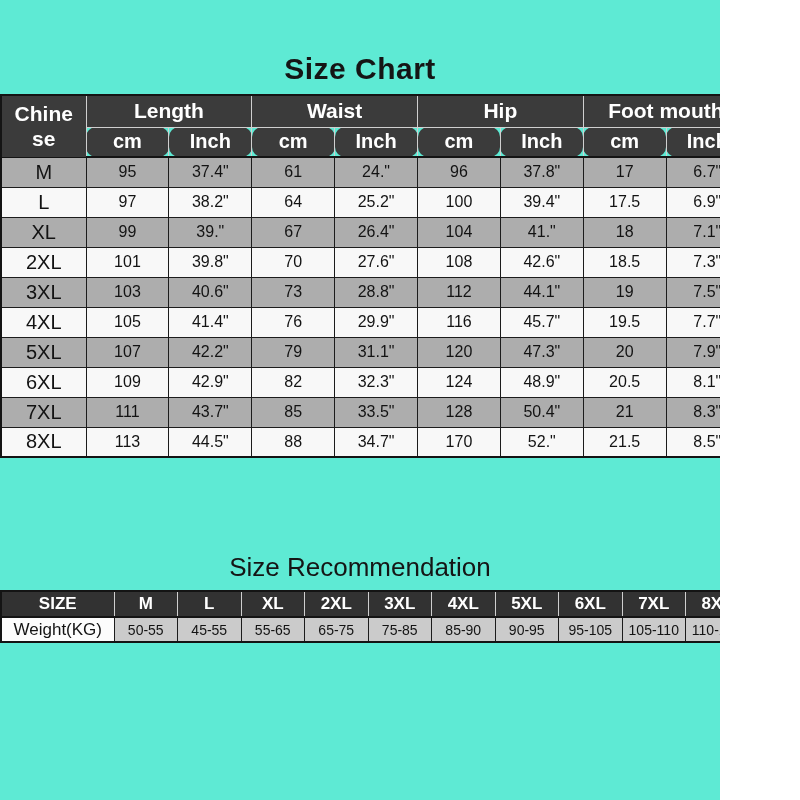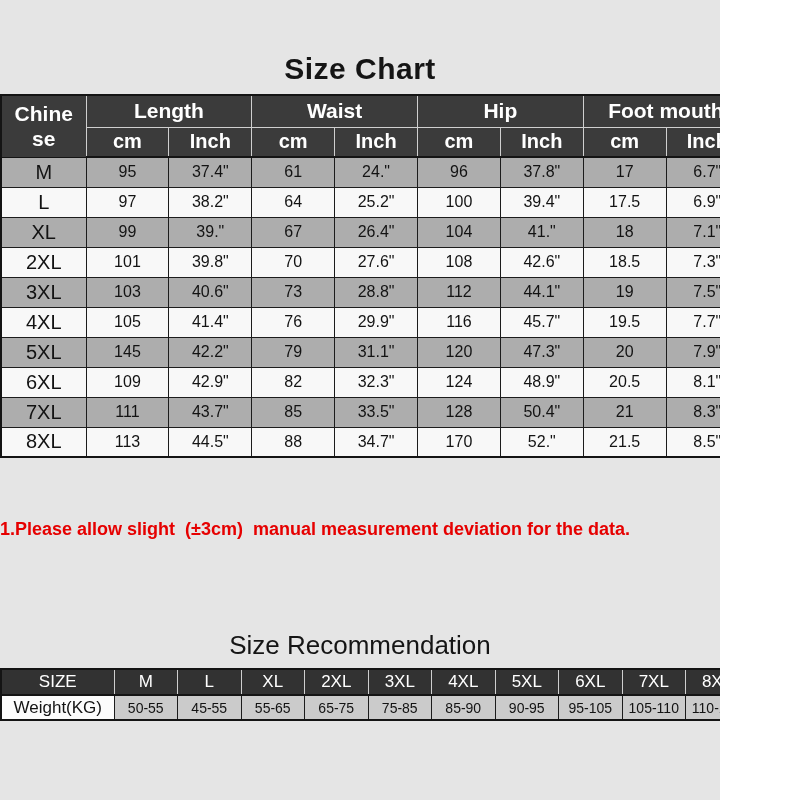--- a/index.html
+++ b/index.html
@@ -2,38 +2,38 @@
 <html><head>
 <meta charset="utf-8">
 <style>
   * { box-sizing: border-box; }
   html, body { margin: 0; padding: 0; background: #ffffff; }
   .canvas {
     position: relative;
     width: 720px; height: 800px;
     font-family: "Liberation Sans", "DejaVu Sans", sans-serif;
     padding-top: 52px;
-    background: #e5e5e5;
+    background: #5eead4;
     overflow: hidden;
   }
   .main-title {
     text-align: center; font-weight: bold; font-size: 30px;
     color: #151515; margin: 0 0 8px 0; letter-spacing: 0.5px;
   }
   table { border-collapse: collapse; table-layout: fixed; margin: 0 auto; }
 
   
   .t1 { width: 750px; border: 2px solid #141414; }
   .t1 col.c-size { width: 85px; }
   .t1 th {
     background: #3b3b3b; color: #ffffff; font-weight: bold;
     border: 1px solid #cfcfcf; padding: 0; text-align: center;
   }
   .t1 .group-row th { height: 32px; font-size: 21px; }
-  .t1 .unit-row th { height: 30px; font-size: 20px; border-bottom: 2px solid #141414; }
+  .t1 .unit-row th { height: 30px; font-size: 20px; border-bottom: 2px solid #141414; border-radius: 10px; }
   .t1 .th-size { font-size: 21px; line-height: 25px; border-bottom-color: #141414; }
   .t1 td {
     border: 1px solid #1c1c1c; text-align: center; padding: 0;
     height: 30px; font-size: 16px; color: #131313;
   }
   .t1 td.size-col { font-size: 20px; }
   tr.gray td { background: #adadad; }
   tr.light td { background: #f8f8f8; }
 
   
@@ -44,21 +44,21 @@
   }
 
   
   .sub-title {
     text-align: center; font-weight: normal; font-size: 26px;
     color: #151515; margin: 36px 0 7px 0;
   }
   .t2 { width: 750px; border: 2px solid #141414; }
   .t2 col.c-label { width: 113px; }
   .t2 th {
-    background: #323232; color: #ffffff; font-weight: normal; font-size: 17px;
+    background: #323232; color: #ffffff; font-weight: bold; font-size: 17px;
     border: 1px solid #cfcfcf; border-bottom: 2px solid #141414;
     height: 26px; padding: 0; text-align: center; margin-left: 8px;
   }
   .t2 td {
     border: 1px solid #1c1c1c; text-align: center; padding: 0;
     height: 25px; font-size: 14px; color: #131313;
   }
   .t2 tr.light2 td { background: #fcfcfc; }
   .t2 tr.gray2 td:not(.label-col) { background: #cbcbcb; }
   .t2 td.label-col { background: #fcfcfc; font-size: 17px; }
@@ -166,21 +166,21 @@
           <td>41.4"</td>
           <td>76</td>
           <td>29.9"</td>
           <td>116</td>
           <td>45.7"</td>
           <td>19.5</td>
           <td>7.7"</td>
         </tr>
         <tr class="gray">
           <td class="size-col">5XL</td>
-          <td>145</td>
+          <td>107</td>
           <td>42.2"</td>
           <td>79</td>
           <td>31.1"</td>
           <td>120</td>
           <td>47.3"</td>
           <td>20</td>
           <td>7.9"</td>
         </tr>
         <tr class="light">
           <td class="size-col">6XL</td>
@@ -212,21 +212,20 @@
           <td>34.7"</td>
           <td>170</td>
           <td>52."</td>
           <td>21.5</td>
           <td>8.5"</td>
         </tr>
       </tbody>
   </table>
 
   <div class="notes">
-    <div>1.Please allow slight  (±3cm)  manual measurement deviation for the data.</div>
   </div>
 
   <div class="sub-title">Size Recommendation</div>
 
   <table class="t2">
     <colgroup>
         <col class="c-label">
         <col>
         <col>
         <col>

